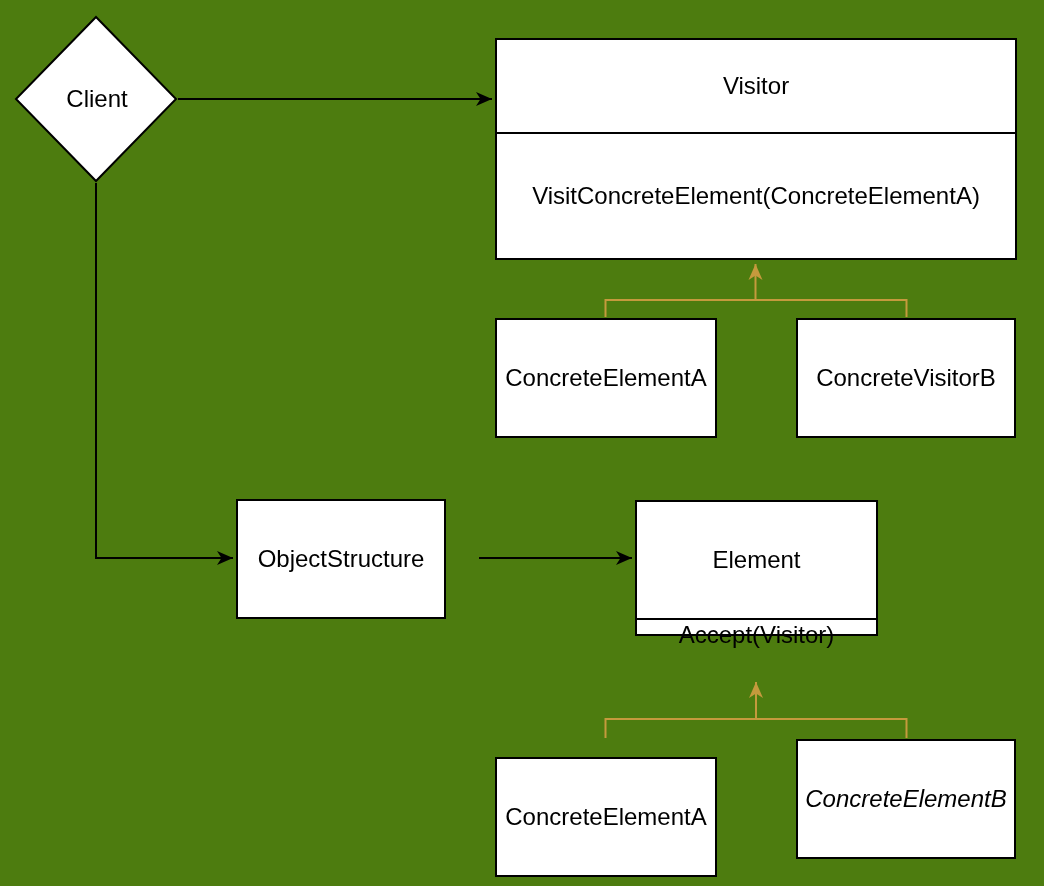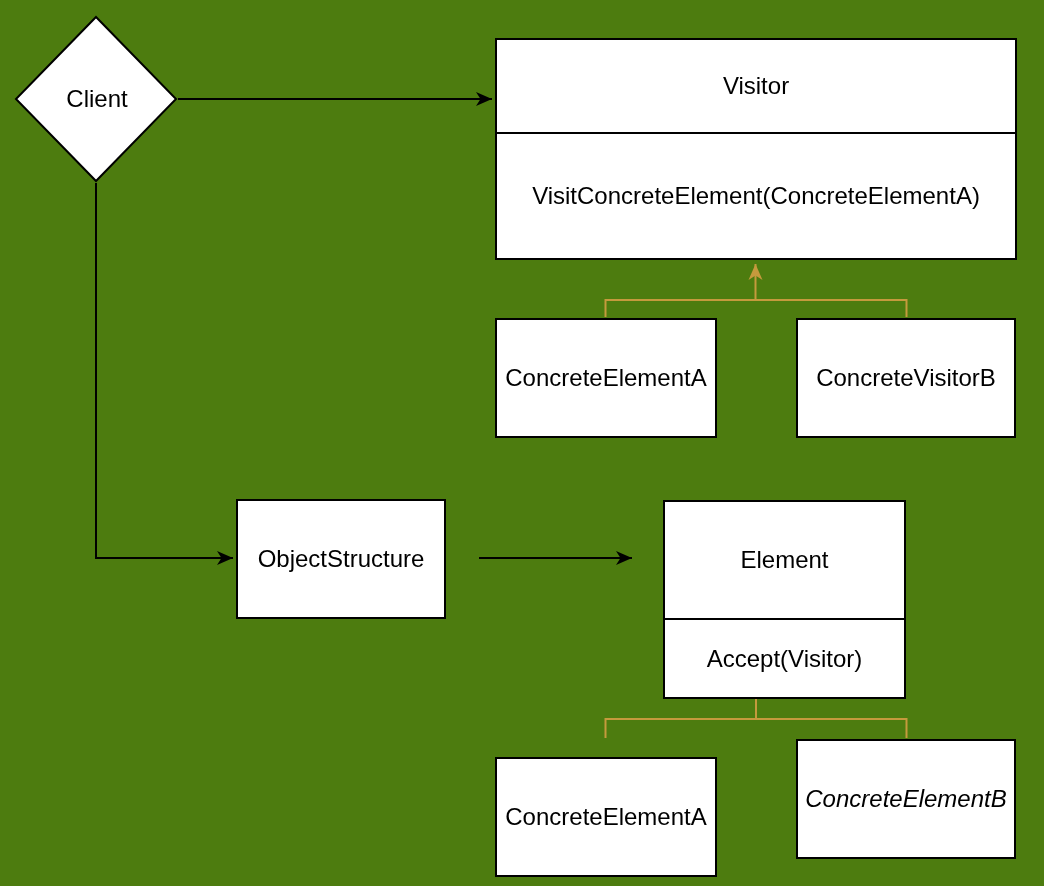--- a/index.html
+++ b/index.html
@@ -64,21 +64,21 @@
     font-size: 24px;
     text-align: center;
     line-height: 26px;
   }
   
   .visitor-box           { left: 495px; top: 38px;  width: 522px; height: 222px; }
   .visitor-box .compartment-title { height: 94px; text-align: right; }
   .concrete-visitor-a    { left: 495px; top: 318px; width: 222px; height: 120px; }
   .concrete-visitor-b    { left: 796px; top: 318px; width: 220px; height: 120px; }
   .object-structure-box  { left: 236px; top: 499px; width: 210px; height: 120px; }
-  .element-box           { left: 635px; top: 500px; width: 243px; height: 199px; margin-left: 28px; }
+  .element-box           { left: 635px; top: 500px; width: 243px; height: 136px; }
   .element-box .compartment-title { height: 118px; }
   .concrete-element-a    { left: 495px; top: 739px; width: 222px; height: 120px; margin-top: 18px; }
   .concrete-element-b    { left: 796px; top: 739px; width: 220px; height: 120px; font-style: italic; }
   .client-label          { left: 17px;  top: 86px;  width: 160px; }
   .edge-black { stroke: #000000; stroke-width: 2; fill: none; }
   .edge-gold  { stroke: #C59A3D; stroke-width: 2; fill: none; }
   .shape-diamond { fill: #ffffff; stroke: #000000; stroke-width: 2; }
 </style>
 </head>
 <body>

